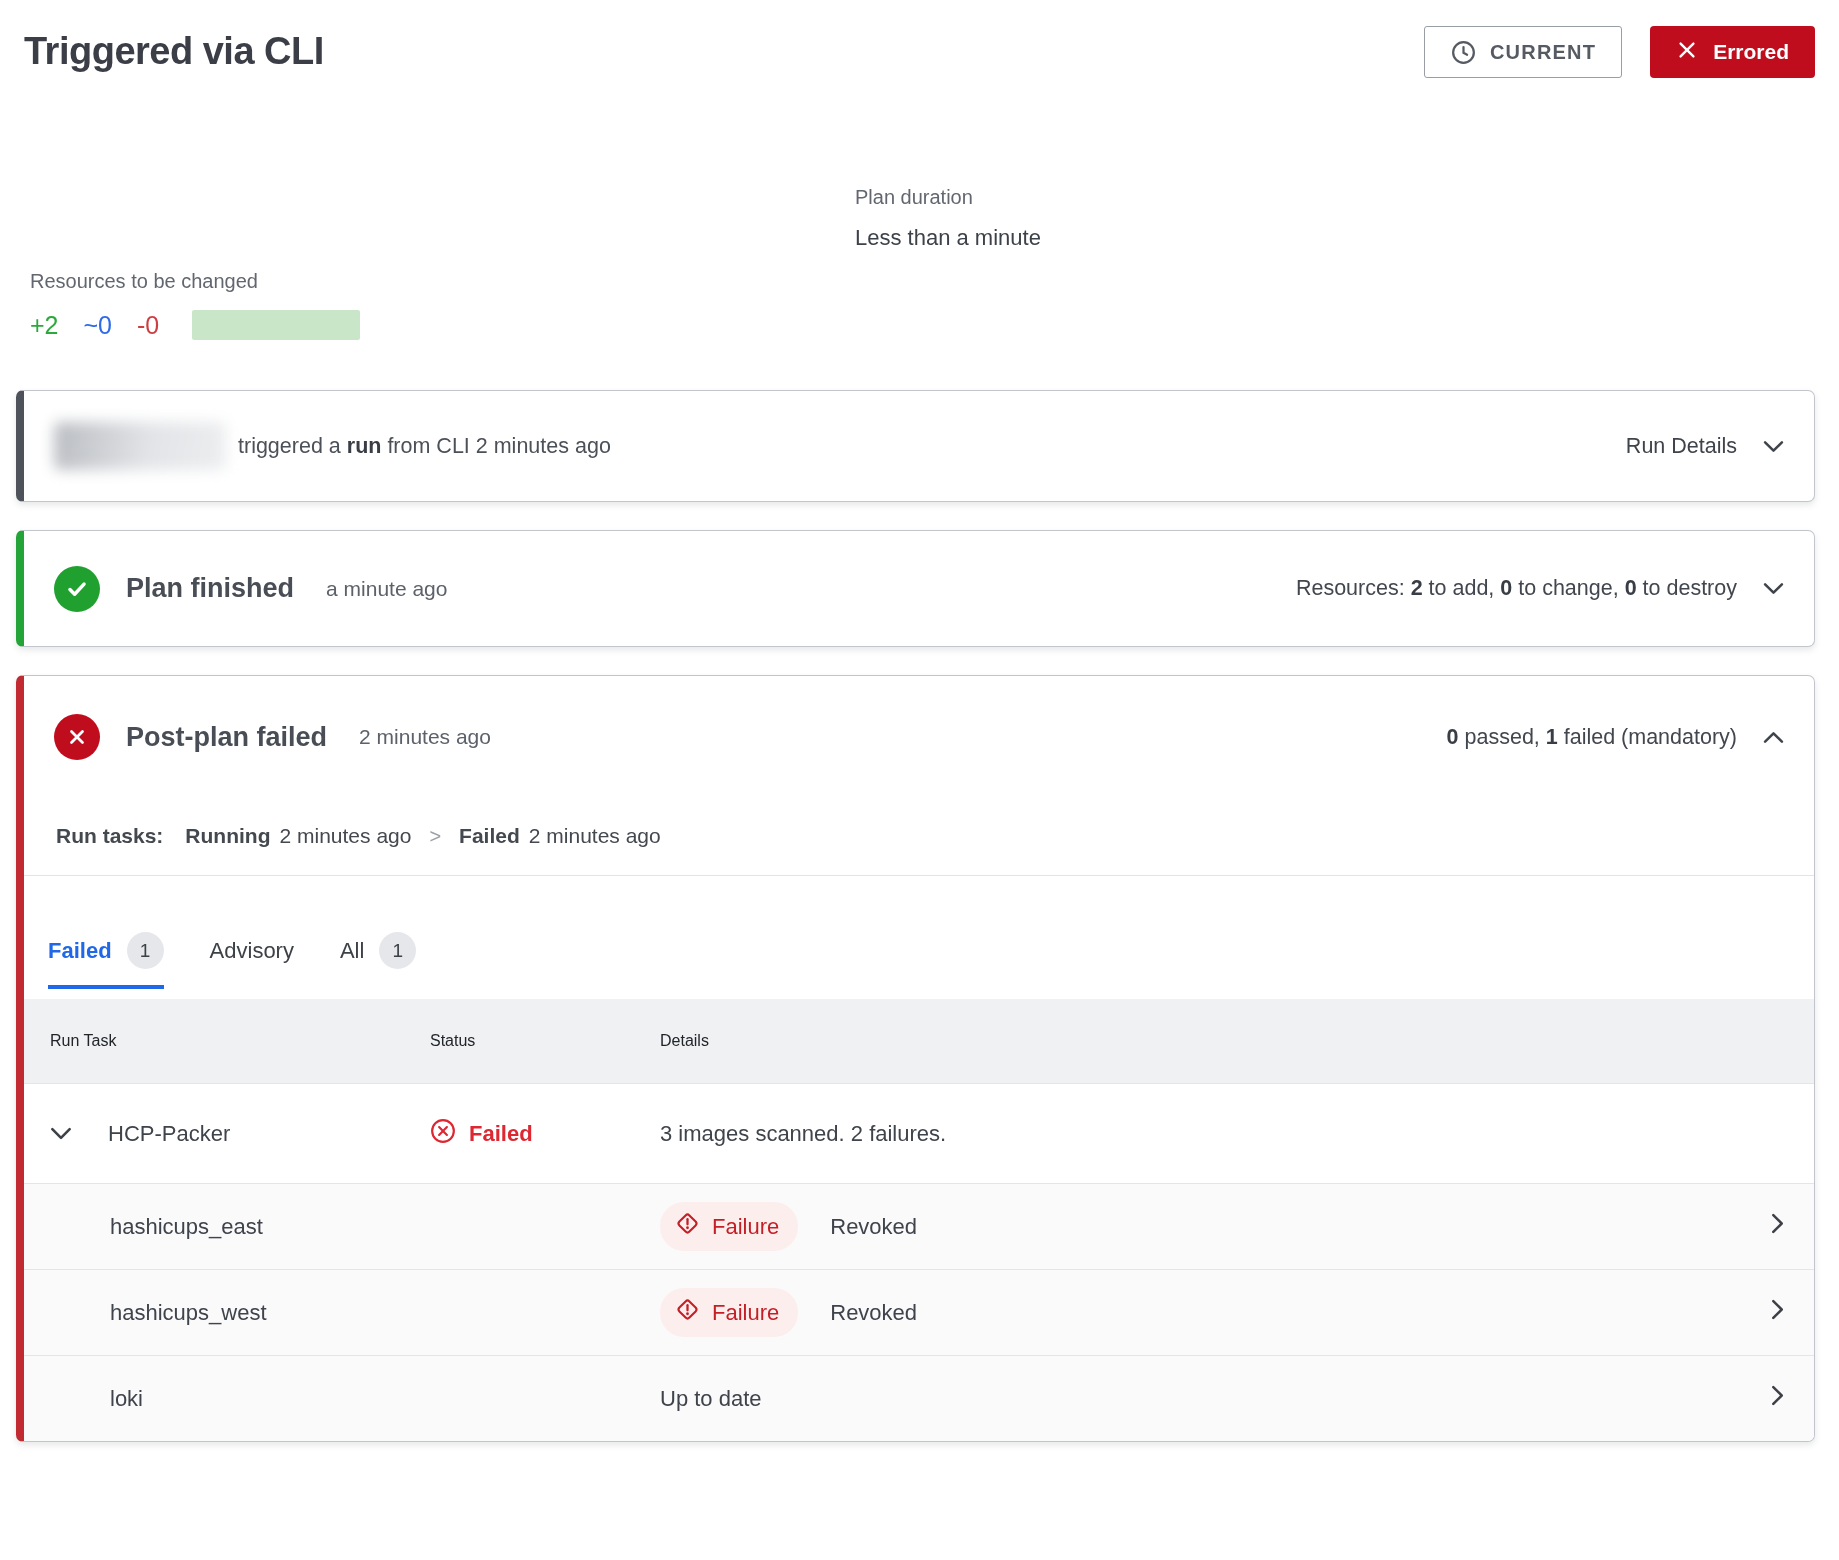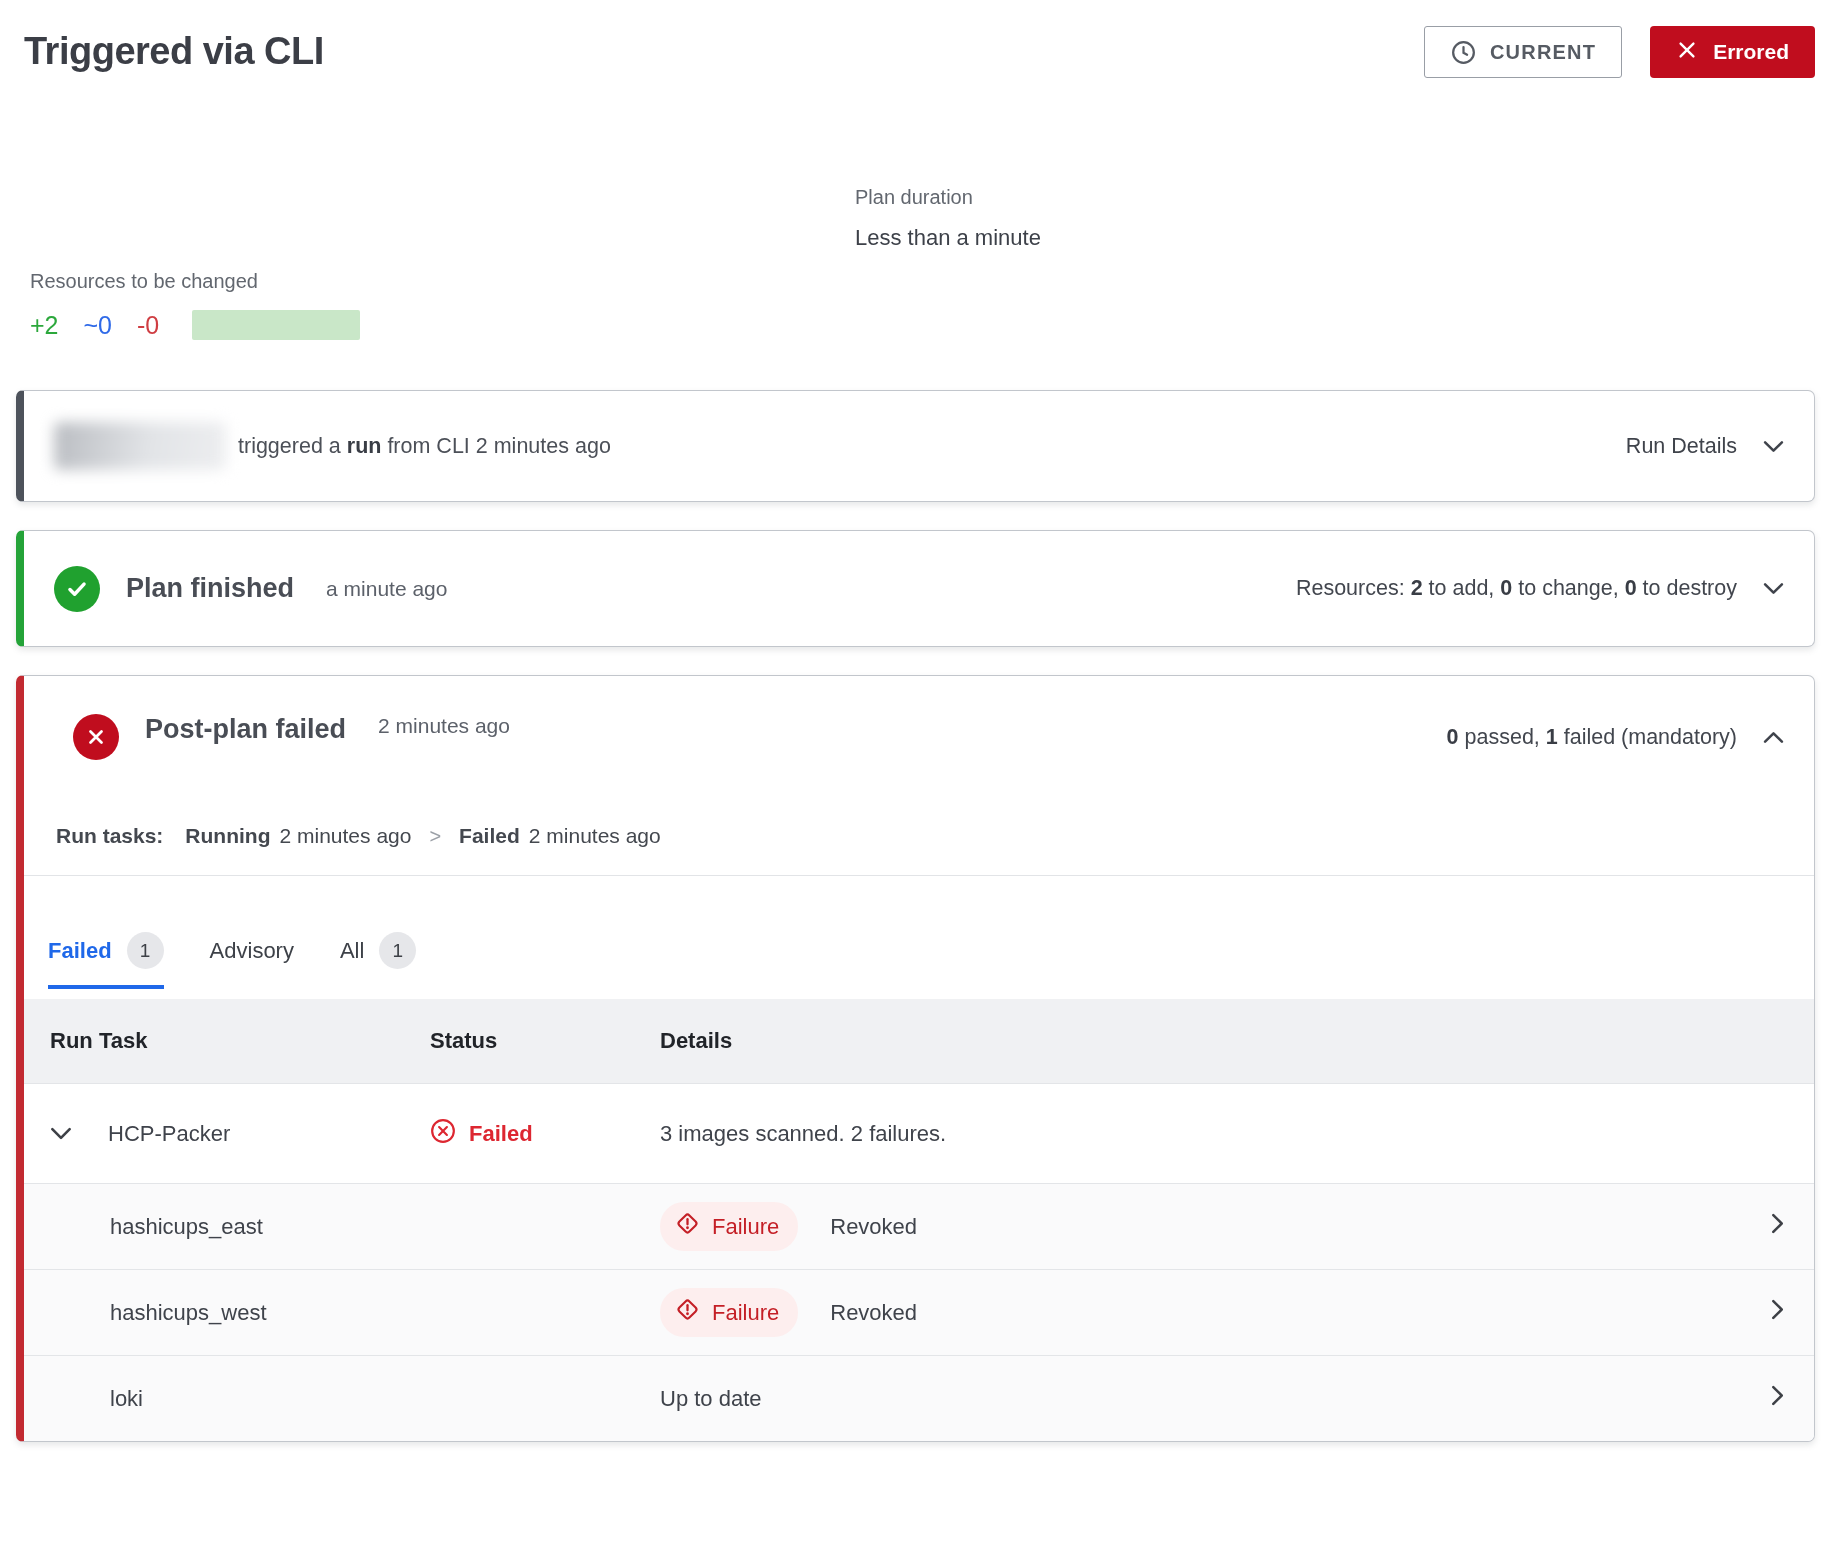--- a/index.html
+++ b/index.html
@@ -61,21 +61,21 @@
   .chev svg { display: block; }
 
   .status-circle { width: 46px; height: 46px; border-radius: 50%; display: flex; align-items: center; justify-content: center; flex: none; }
   .circle-green { background: #20a12f; }
   .circle-red { background: #c00d1e; }
   .card-title { font-size: 27px; font-weight: 700; color: #494d55; margin-left: 26px; }
   .card-time { font-size: 21px; color: #5c616a; margin-left: 32px; }
   .summary { font-size: 21.5px; color: #42464e; }
 
   
-  .pp-header { display: flex; padding: 0 30px; margin-left: 19px; }
+  .pp-header { display: flex; align-items: center; padding: 0 30px; }
   .run-tasks {
     margin-top: 64px; padding: 0 30px 27px 32px; border-bottom: 1px solid #e2e4e7;
     font-size: 21px; color: #44484f; display: flex; align-items: center;
   }
   .rt-label { font-weight: 700; margin-right: 22px; }
   .rt-status { font-weight: 700; }
   .rt-time { margin-left: 9px; }
   .rt-sep { color: #9ba0a7; margin: 0 18px; font-size: 20px; }
 
   .tabs { display: flex; gap: 46px; margin: 56px 30px 0 24px; }
@@ -85,21 +85,21 @@
   }
   .tab.active { color: #1f68e9; border-bottom-color: #1f68e9; font-weight: 600; }
   .pill {
     min-width: 37px; height: 37px; padding: 0 8px; border-radius: 19px; background: #e6e7ea;
     display: flex; align-items: center; justify-content: center; font-size: 19px; color: #3d4046; font-weight: 400;
   }
 
   .rt-table { margin-top: 10px; }
   .thead {
     display: flex; align-items: center; height: 84px; background: #f0f1f3;
-    font-size: 22px; font-weight: 700; color: #212429;
+    font-size: 16px; font-weight: 400; color: #212429;
   }
   .c1 { flex: 0 0 406px; padding-left: 26px; display: flex; align-items: center; }
   .c2 { flex: 0 0 230px; display: flex; align-items: center; }
   .c3 { flex: 1; display: flex; align-items: center; }
   .c4 { flex: 0 0 70px; display: flex; justify-content: flex-end; padding-right: 30px; }
   .trow { display: flex; align-items: center; height: 100px; border-top: 1px solid #e3e5e8; font-size: 22px; color: #3f434b; background: #fff; }
   .trow.sub { height: 86px; background: #fafafb; }
   .trow.sub .c1 { padding-left: 86px; }
   .row-chev { margin-right: 36px; display: flex; cursor: pointer; }
   .status-failed { display: flex; align-items: center; gap: 13px; color: #dd2731; font-weight: 600; }

